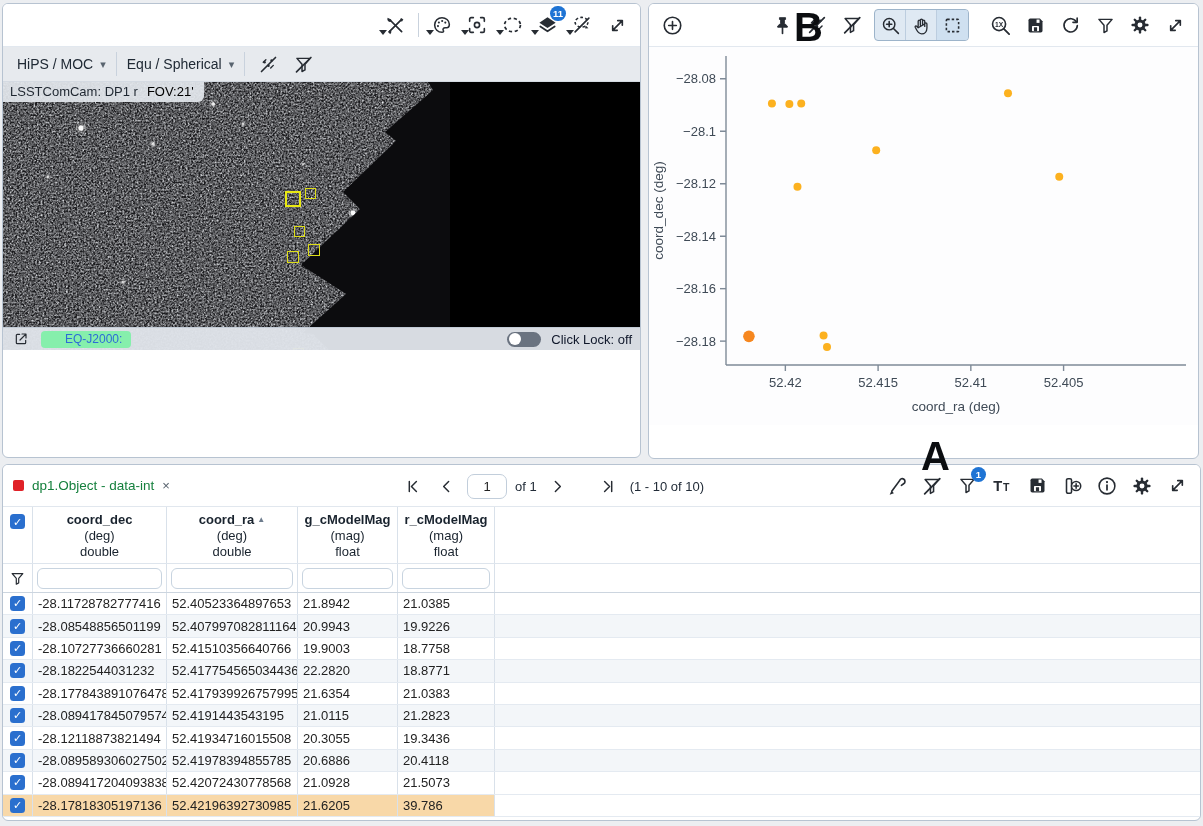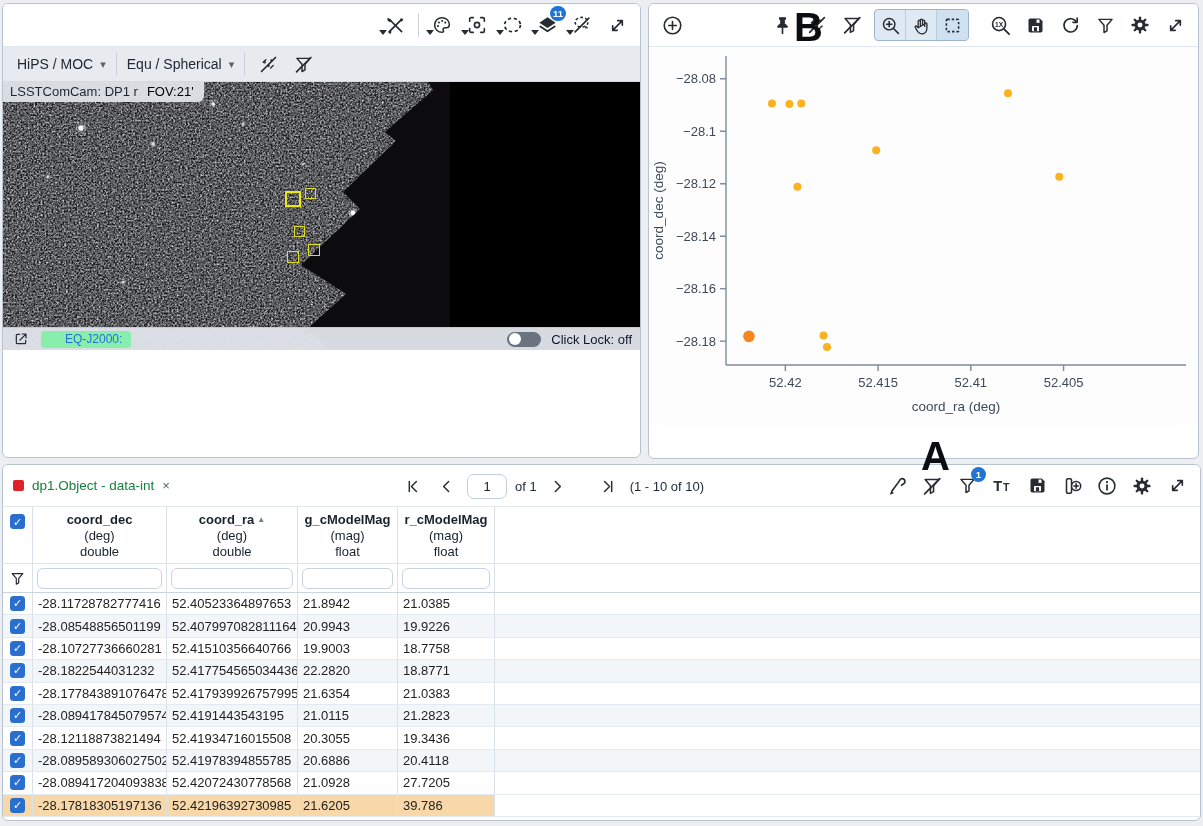--- a/index.html
+++ b/index.html
@@ -693,21 +693,21 @@
           <div class="rcell">20.4118</div>
           <div class="rcell fill"></div>
         </div>
         <div class="trow">
           <div class="rcell chk">
             <div class="checkbox">✓</div>
           </div>
           <div class="rcell">-28.089417204093838</div>
           <div class="rcell">52.42072430778568</div>
           <div class="rcell">21.0928</div>
-          <div class="rcell">27.7205</div>
+          <div class="rcell">21.5073</div>
           <div class="rcell fill"></div>
         </div>
         <div class="trow even hl">
           <div class="rcell chk">
             <div class="checkbox">✓</div>
           </div>
           <div class="rcell">-28.17818305197136</div>
           <div class="rcell">52.42196392730985</div>
           <div class="rcell">21.6205</div>
           <div class="rcell">39.786</div>

